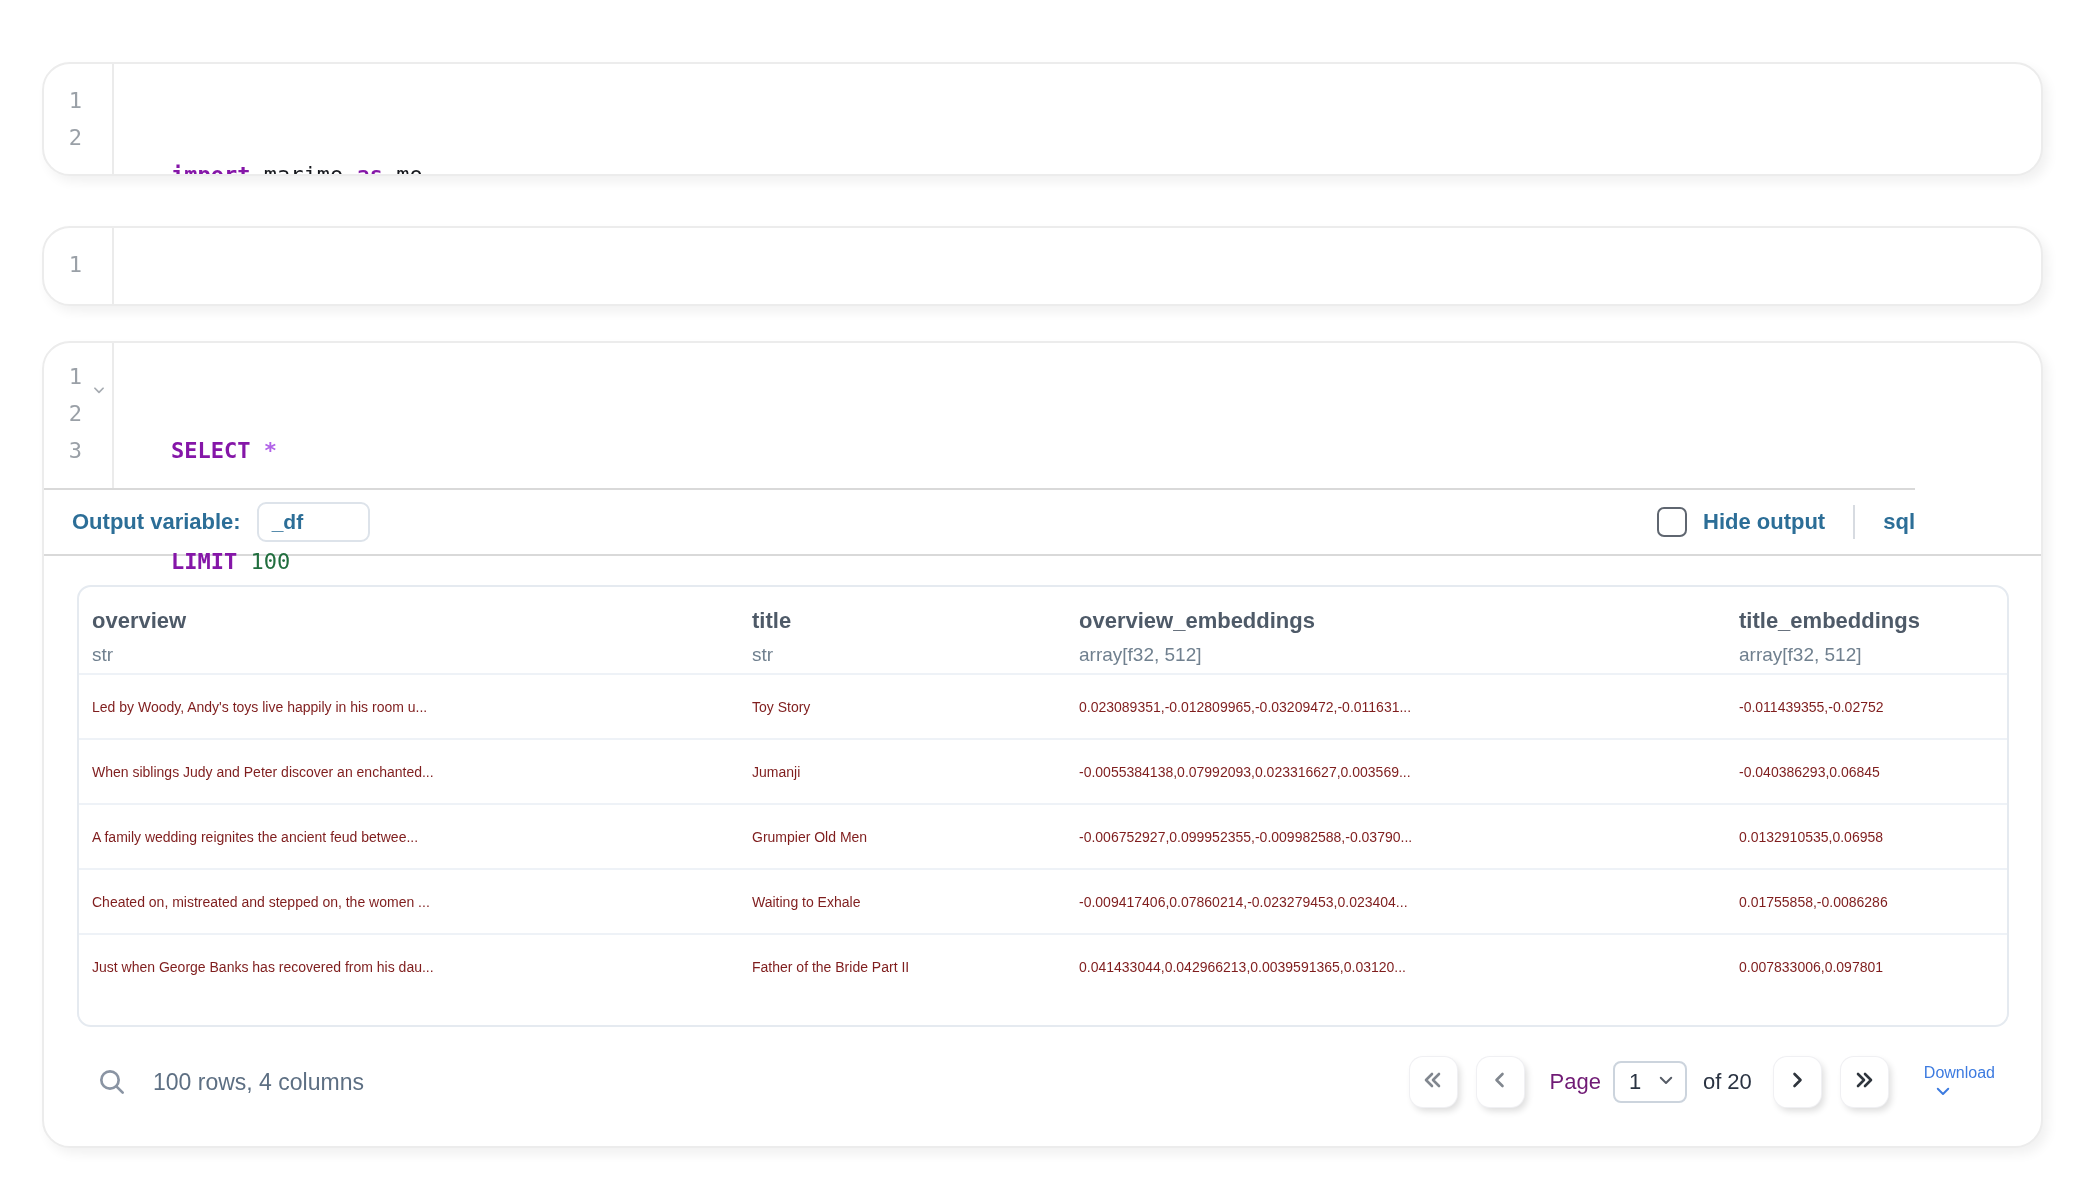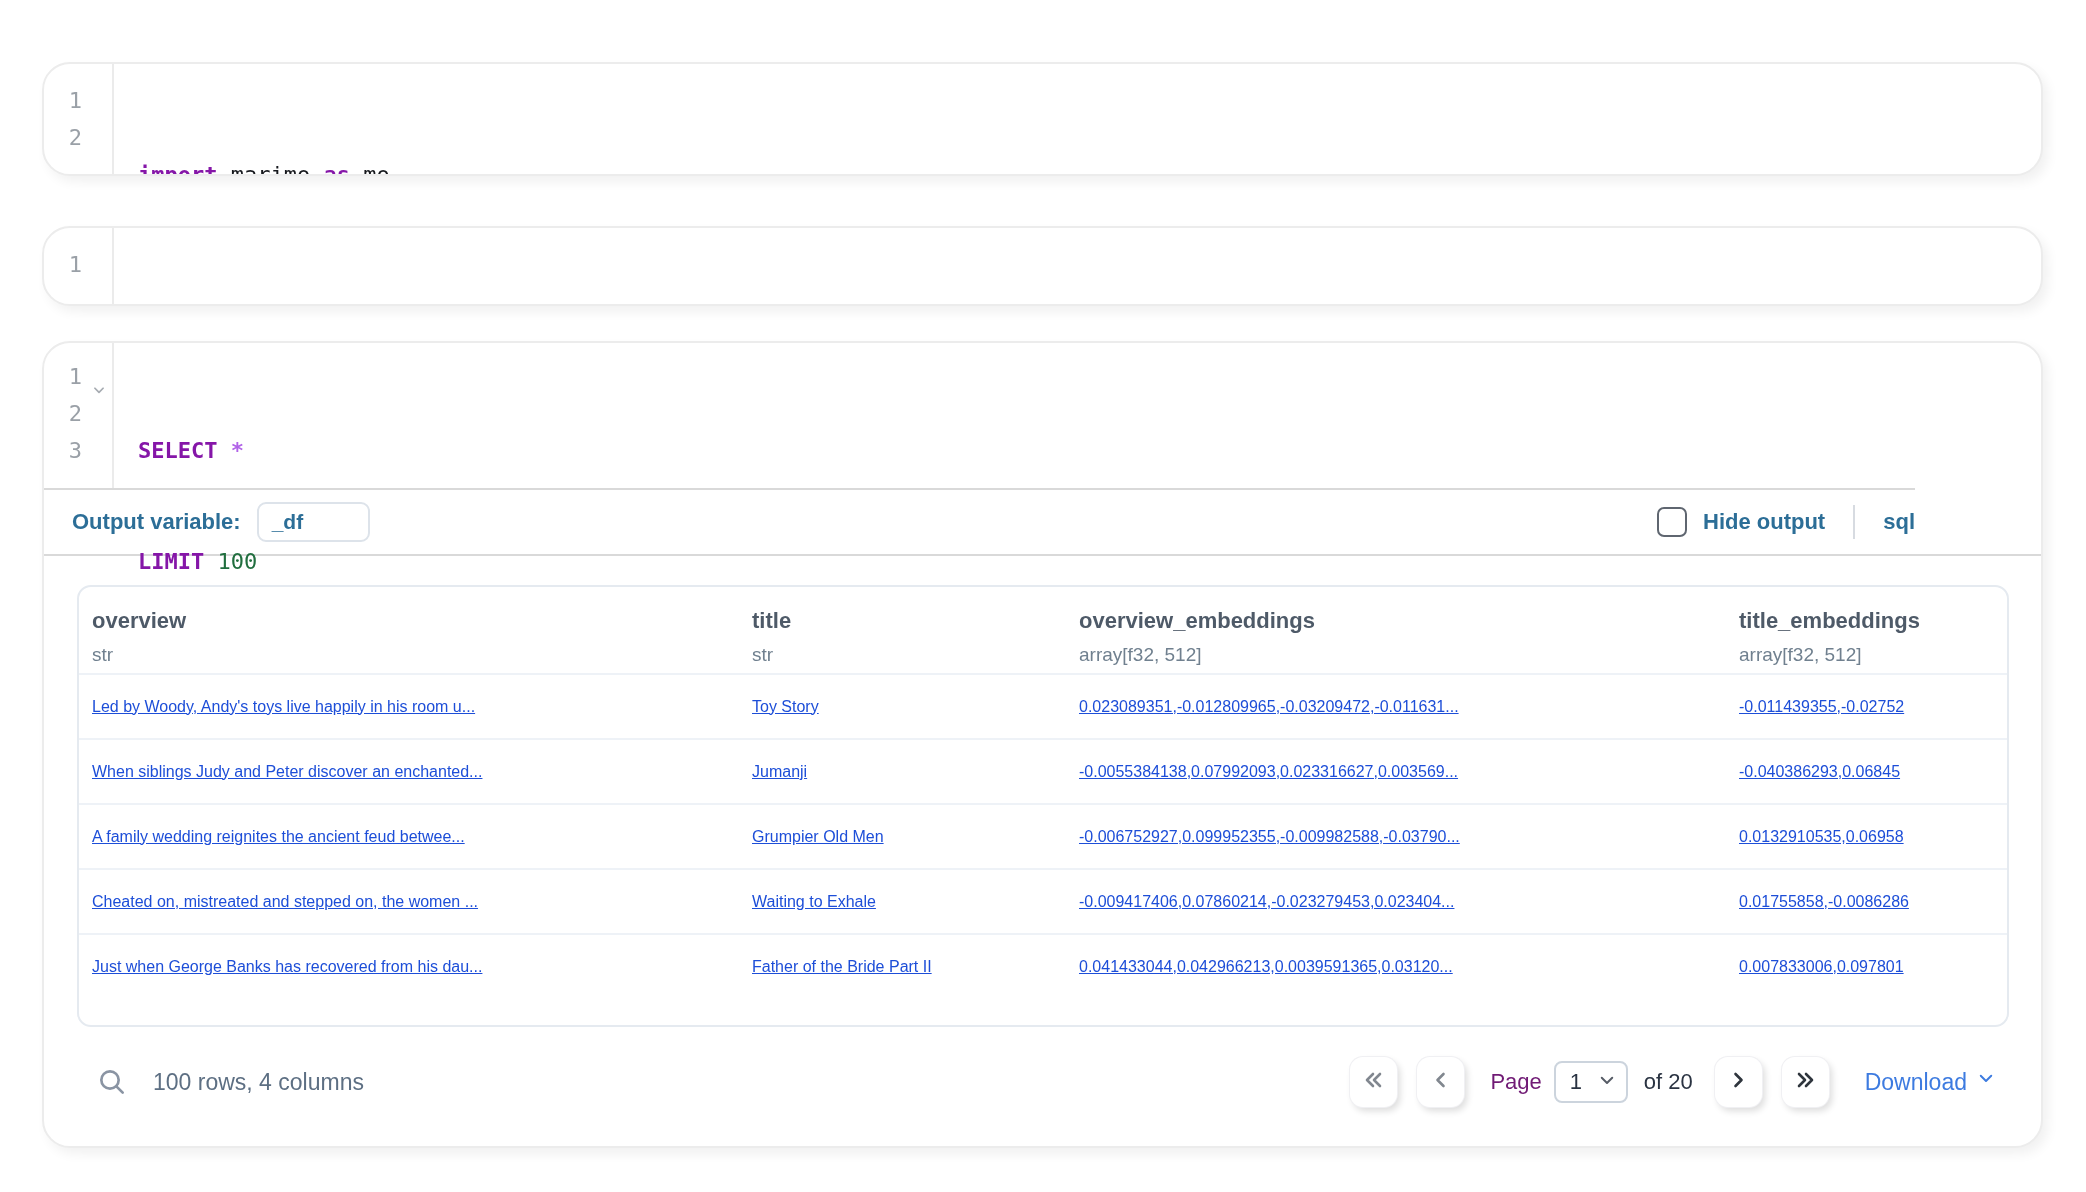--- a/index.html
+++ b/index.html
@@ -17,21 +17,21 @@
   #cell-2 { top:226px; height:80px;  }
   #cell-3 { top:341px; height:807px; }
 
   
   .code-wrap { display:flex; font-family:"DejaVu Sans Mono", monospace; font-size:22px; line-height:37px; }
   .cw-fill { height:100%; }
   .gutter { width:70px; border-right:2px solid #ebebeb; box-sizing:border-box; flex-shrink:0;
             color:#9aa0a7; text-align:right; }
   .gutter .ln { padding-right:30px; position:relative; }
   .fold-chevron { position:absolute; right:6px; top:13px; }
-  .lines { padding-left:24px; white-space:pre; }
+  .lines { padding-left:24px; white-space:pre;margin-left:33px; }
   .pt18 { padding-top:18px; } .pt15 { padding-top:15px; }
   .tok-kw  { color:#8516a8; font-weight:bold; }
   .tok-pl  { color:#16181d; }
   .tok-op  { color:#b163e8; font-weight:bold; }
   .tok-num { color:#206e3e; }
 
   
   #cell-3 .code-wrap { height:145px; }
   .code-divider { height:2px; background:#d9d9d9; margin:0 126px 0 0; }
   .output-bar { height:64px; display:flex; align-items:center; padding:0 126px 0 28px;
@@ -49,40 +49,40 @@
   
   .table-card { position:absolute; left:33px; top:242px; width:1932px; height:442px;
                 border:2px solid #e5eaf0; border-radius:14px; overflow:hidden;
                 background:#fff; box-sizing:border-box; }
   .thead, .trow { display:grid; grid-template-columns:660px 327px 660px 1fr; }
   .thead { padding-top:21px; height:86px; box-sizing:border-box; }
   .th { padding-left:13px; overflow:hidden; white-space:nowrap; }
   .th-name { font-weight:bold; font-size:22px; color:#4e5a68; }
   .th-type { font-size:19px; color:#70808f; margin-top:10px; }
   .trow { height:63px; align-items:center; border-top:2px solid #eef2f7;
-          font-size:16px; color:#1d4ed8;text-decoration:underline; }
+          font-size:14px; color:#7f1d1d; }
   .td { padding-left:13px; white-space:nowrap; overflow:hidden; }
 
   
   .table-footer { position:absolute; left:33px; top:712px; width:1932px; height:54px;
                   display:flex; align-items:center; padding-right:14px; box-sizing:border-box; }
   .search-btn { margin-left:18px; width:34px; height:34px; display:flex; align-items:center; justify-content:center; }
   .row-summary { margin-left:24px; font-size:23px; color:#5d6f83; }
   .pager { margin-left:auto; display:flex; align-items:center; }
   .pg-btn { width:47px; height:50px; border-radius:13px; background:#fff;
             box-shadow:0 0 0 1px #f0f0f3, 3px 4px 7px rgba(0,0,0,0.14);
             display:flex; align-items:center; justify-content:center; }
   .pg-gap { margin-left:20px; }
   .page-label { margin-left:26px; font-size:22px; color:#701a75; }
   .page-select { margin-left:12px; width:74px; height:42px; border:2px solid #ccd4dd; border-radius:8px;
                  box-sizing:border-box; display:flex; align-items:center; justify-content:space-between;
                  padding:0 10px 0 14px; background:#fff; }
   .page-value { font-size:22px; color:#2a3342; }
   .of-label { margin-left:16px; margin-right:22px; font-size:22px; color:#2a3342; }
-  .download { margin-left:36px; display:flex; align-items:flex-start; color:#3d7be0; font-size:23px; font-weight:500; }
+  .download { margin-left:36px; display:flex; align-items:flex-start; color:#3d7be0; font-size:16px; font-weight:500;flex-direction:column; }
   .download svg { margin-left:10px; }
   .ic-muted { color:#81878f; }
   .ic-dark  { color:#2f353d; }
 </style>
 </head>
 <body>
 
 <div class="cell" id="cell-1">
   <div class="code-wrap cw-fill">
     <div class="gutter pt18">

